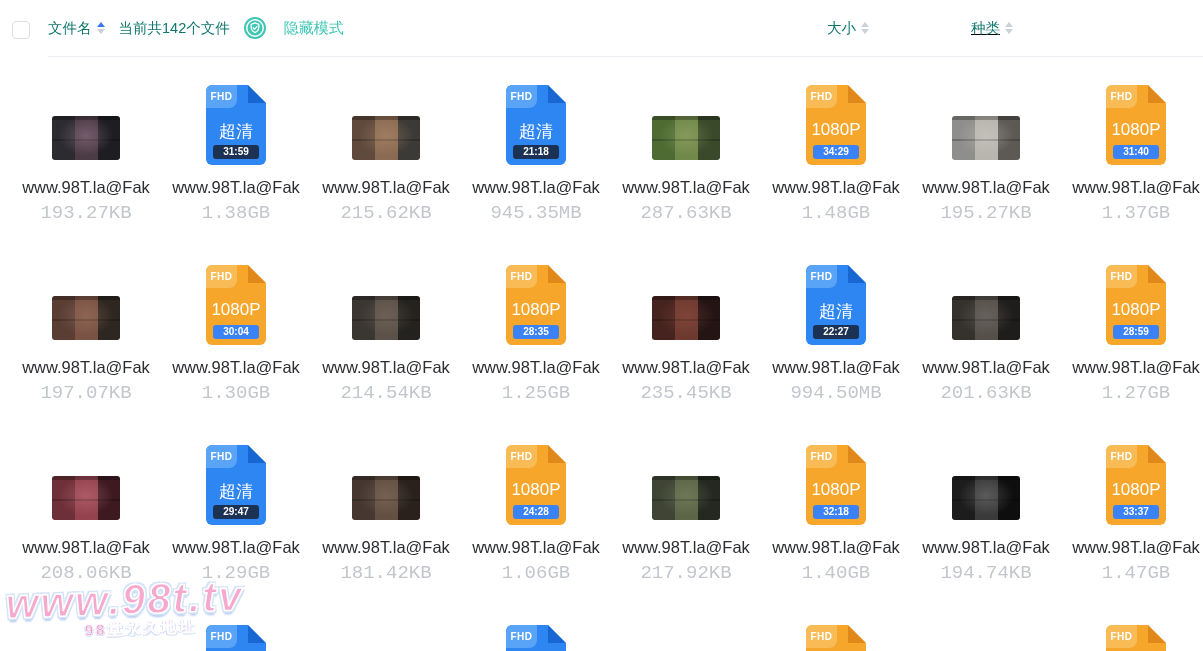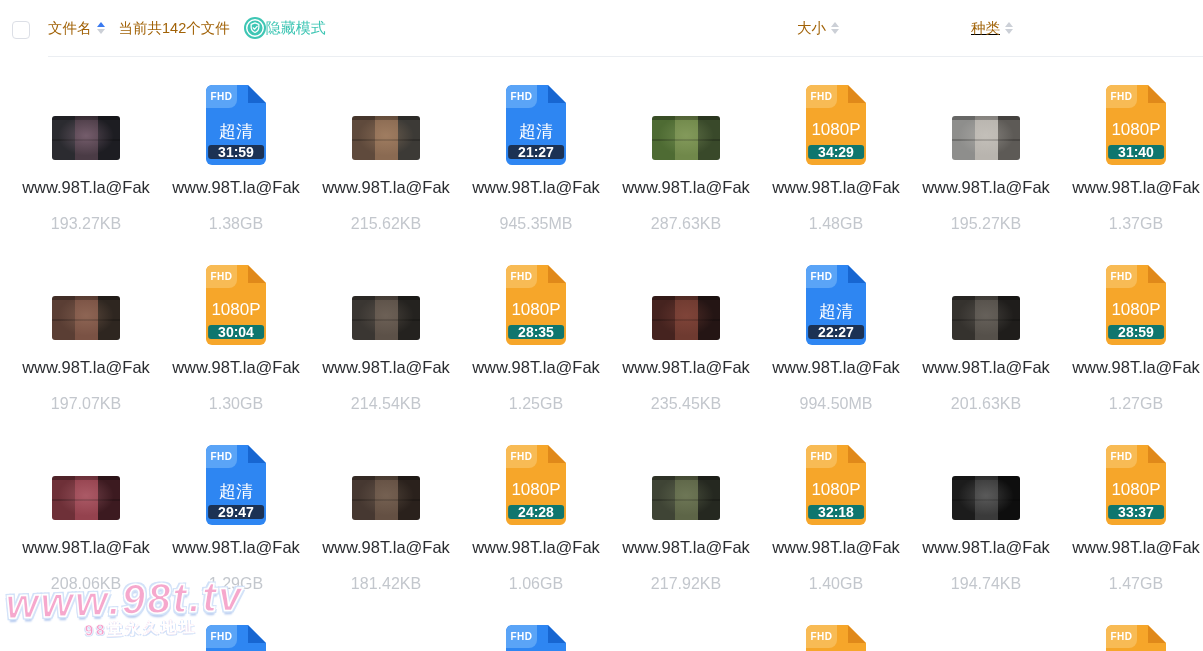--- a/index.html
+++ b/index.html
@@ -5,30 +5,30 @@
   * { margin:0; padding:0; box-sizing:border-box; }
   html,body { width:1203px; height:651px; overflow:hidden; background:#ffffff;
               font-family:"Liberation Sans","DejaVu Sans",sans-serif; }
 
   
   .header { position:relative; height:57px; }
   .header-rule { position:absolute; left:48px; right:0; bottom:0; height:1px; background:#ebeef2; }
   .checkbox { position:absolute; left:12px; top:21px; width:18px; height:18px;
               border:1.5px solid #dcdfe6; border-radius:4px; background:#fff; cursor:pointer; }
   .h-left { position:absolute; left:48px; top:0; height:56px; display:flex; align-items:center; gap:14px; }
-  .h-label { font-size:14.5px; color:#a16207; }
+  .h-label { font-size:14.5px; color:#0f766e; }
   .sort-stack { display:inline-flex; flex-direction:column; gap:2px; margin-left:5px; vertical-align:middle; }
   .tri-up   { width:0; height:0; border-left:4px solid transparent; border-right:4px solid transparent; border-bottom:5px solid #ccd0d7; }
   .tri-down { width:0; height:0; border-left:4px solid transparent; border-right:4px solid transparent; border-top:5px solid #ccd0d7; }
   .tri-up.active { border-bottom-color:#3a7af0; }
   .name-sort { display:inline-flex; align-items:center; }
-  .hidden-mode { display:flex; align-items:center; gap:0; cursor:pointer; }
+  .hidden-mode { display:flex; align-items:center; gap:18px; cursor:pointer; }
   .hidden-mode .label { font-size:15px; color:#3ec6b4; }
   .h-col { position:absolute; top:0; height:56px; display:flex; align-items:center; }
-  .h-size { left:797px; }
+  .h-size { left:827px; }
   .h-kind { left:971px;text-decoration:underline; }
   .h-mtime { right:13px; }
   .chev { margin-left:6px; display:inline-block; }
 
   
   .grid { display:grid; grid-template-columns:repeat(8,150px); padding-left:11px; padding-top:28px; }
   .cell { width:150px; height:180px; display:flex; flex-direction:column; align-items:center; cursor:pointer; }
   .media { height:80px; width:100%; display:flex; justify-content:center; align-items:flex-end; position:relative; }
 
   .thumb { width:68px; height:44px; margin-bottom:5px; border-radius:3px; background:#333; }
@@ -43,26 +43,26 @@
   .ficon.blue .fhd-tag   { background:#5aa4f7; }
   .ficon.orange .fhd-tag { background:#f8bb55; }
   .fold { position:absolute; top:0; right:0; width:18px; height:18px;
           clip-path:polygon(0 0, 100% 100%, 0 100%); }
   .ficon.blue .fold   { background:#1766d1; }
   .ficon.orange .fold { background:#e0891a; }
   .quality { position:absolute; top:35px; left:0; width:100%; text-align:center;
              font-size:17px; font-weight:normal; color:#fff; }
   .duration { position:absolute; bottom:6px; left:50%; transform:translateX(-50%);
               min-width:46px; height:14px; line-height:14px; text-align:center;
-              border-radius:3px; font-size:14px; font-weight:bold; color:#fff; padding:0 10px; }
+              border-radius:3px; font-size:10px; font-weight:bold; color:#fff; padding:0 10px; }
   .ficon.blue .duration   { background:#1c3254; }
-  .ficon.orange .duration { background:#0f766e; }
+  .ficon.orange .duration { background:#3b82f6; }
 
   .fname { margin-top:13px; font-size:16.5px; color:#2b2d31; white-space:nowrap; max-width:160px; overflow:hidden; }
-  .fsize { margin-top:18px; font-size:16px; color:#c3c7cd; }
+  .fsize { margin-top:5px; font-size:19px; color:#c3c7cd;font-family:Liberation Mono, monospace; }
 
   
   .watermark { position:absolute; left:6px; top:576px; z-index:5; transform:rotate(-2deg); pointer-events:none; }
   .wm-main { font-size:42px; font-weight:bold; font-style:italic; letter-spacing:2px; color:#f6a8cd;
              -webkit-text-stroke:1.5px #ffffff;
              text-shadow:0 0 3px #ffffff, 2px 2px 0 #cfe0f8, -2px 2px 0 #cfe0f8,
                          2px -2px 0 #cfe0f8, -2px -2px 0 #cfe0f8, 0 4px 2px #b9cdf0; }
   .wm-sub { margin-left:78px; margin-top:-4px; font-size:15px; font-weight:bold; letter-spacing:3px;
             color:#f59bc8; -webkit-text-stroke:.5px #fff;
             text-shadow:1px 1px 0 #cfe0f8, -1px 1px 0 #cfe0f8; }
@@ -150,21 +150,21 @@
     <div class="fsize">215.62KB</div>
   </div>
 
   <div class="cell">
     <div class="media">
 
       <div class="ficon blue">
         <div class="fhd-tag">FHD</div>
         <div class="fold"></div>
         <div class="quality">超清</div>
-        <div class="duration">21:27</div>
+        <div class="duration">21:18</div>
       </div>
     </div>
     <div class="fname">www.98T.la@Fak</div>
     <div class="fsize">945.35MB</div>
   </div>
 
   <div class="cell">
     <div class="media">
       <div class="thumb" style="background: radial-gradient(at 50% 45%, rgba(169, 189, 125, 0.333), transparent 58%), linear-gradient(rgba(0, 0, 0, 0.28) 0px, rgba(0, 0, 0, 0.28) 10%, transparent 10%, transparent 52%, rgba(0, 0, 0, 0.22) 52%, rgba(0, 0, 0, 0.22) 57%, transparent 57%), linear-gradient(90deg, rgb(78, 107, 51) 0px, rgb(78, 107, 51) 34%, rgb(112, 136, 74) 34%, rgb(112, 136, 74) 67%, rgb(57, 73, 42) 67%);"></div>
 

